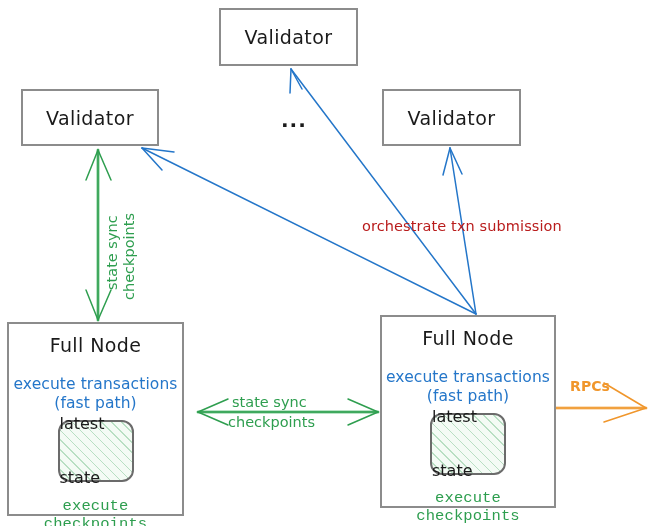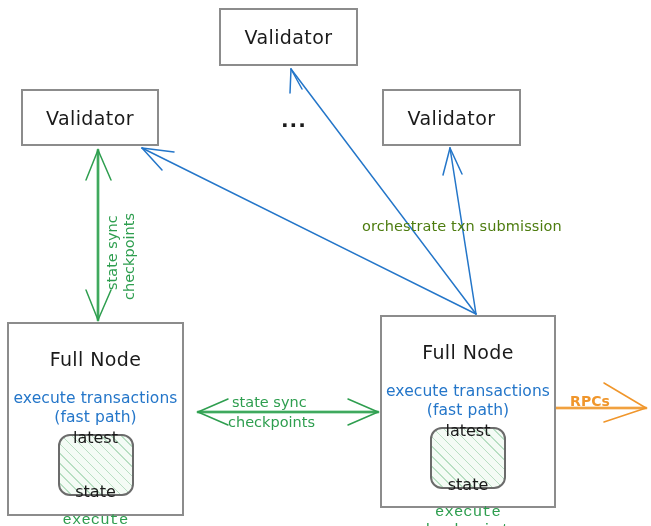--- a/index.html
+++ b/index.html
@@ -39,21 +39,21 @@
   .validator-label {
     font-family: "DejaVu Sans", sans-serif;
     font-size: 19px;
     color: #1a1a1a;
     letter-spacing: 0.4px;
   }
   .fullnode-box {
     display: flex;
     flex-direction: column;
     align-items: center;
-    padding-top: 24px;
+    padding-top: 10px;
   }
   .fullnode-title {
     font-size: 19px;
     color: #1a1a1a;
     letter-spacing: 0.4px;
     margin-bottom: 6px;
   }
   .fn-blue {
     color: #2476c9;
     font-size: 15.5px;
@@ -76,21 +76,20 @@
     background-color: #f4fbf5;
     background-image: repeating-linear-gradient(
       45deg,
       rgba(46,158,79,0.30) 0px,
       rgba(46,158,79,0.30) 1px,
       rgba(255,255,255,0) 1px,
       rgba(255,255,255,0) 7px
     );
     display: flex;
     flex-direction: column;
-    align-items: center;
     justify-content: center;
     gap: 36px;
   }
   .latest-state span {
     font-size: 16px;
     color: #1a1a1a;
     line-height: 1.18;
   }
   .ellipsis {
     position: absolute;
@@ -98,21 +97,21 @@
     color: #1a1a1a;
     font-weight: 700;
     letter-spacing: 1px;
   }
   .edge-label {
     position: absolute;
     font-size: 14.5px;
     white-space: nowrap;
     letter-spacing: 0.1px;
   }
-  .lbl-blue { color: #4d7c0f; }
+  .lbl-blue { color: #b91c1c; }
   .lbl-orange { color: #f0962b; font-weight: 600; font-size: 14px; }
   .vertical-label {
     position: absolute;
     transform-origin: left top;
     transform: rotate(-90deg);
     font-size: 14.5px;
     color: #2e9e4f;
     white-space: nowrap;
   }
   .center-label {
@@ -187,21 +186,21 @@
   <div class="ellipsis" style="left:281px; top:108px;">...</div>
 
   <div class="vertical-label" style="left:104px; top:290px;">state sync</div>
   <div class="vertical-label" style="left:121px; top:300px;">checkpoints</div>
 
   <div class="edge-label lbl-blue" style="left:362px; top:218px;">orchestrate txn submission</div>
 
   <div class="center-label" style="left:232px; top:393px;">state sync</div>
   <div class="center-label" style="left:228px; top:413px;">checkpoints</div>
 
-  <div class="edge-label lbl-orange" style="left:570px; top:378px;margin-top:15px;">RPCs</div>
+  <div class="edge-label lbl-orange" style="left:570px; top:378px;">RPCs</div>
 
   <div class="node-box fullnode-box" style="left:7px; top:322px; width:177px; height:194px;">
     <div class="fullnode-title">Full Node</div>
     <div class="fn-blue">
       <div>execute transactions</div>
       <div>(fast path)</div>
     </div>
     <div class="latest-state" style="width:76px; height:62px; margin-top:7px;">
       <span>latest</span>
       <span>state</span>

